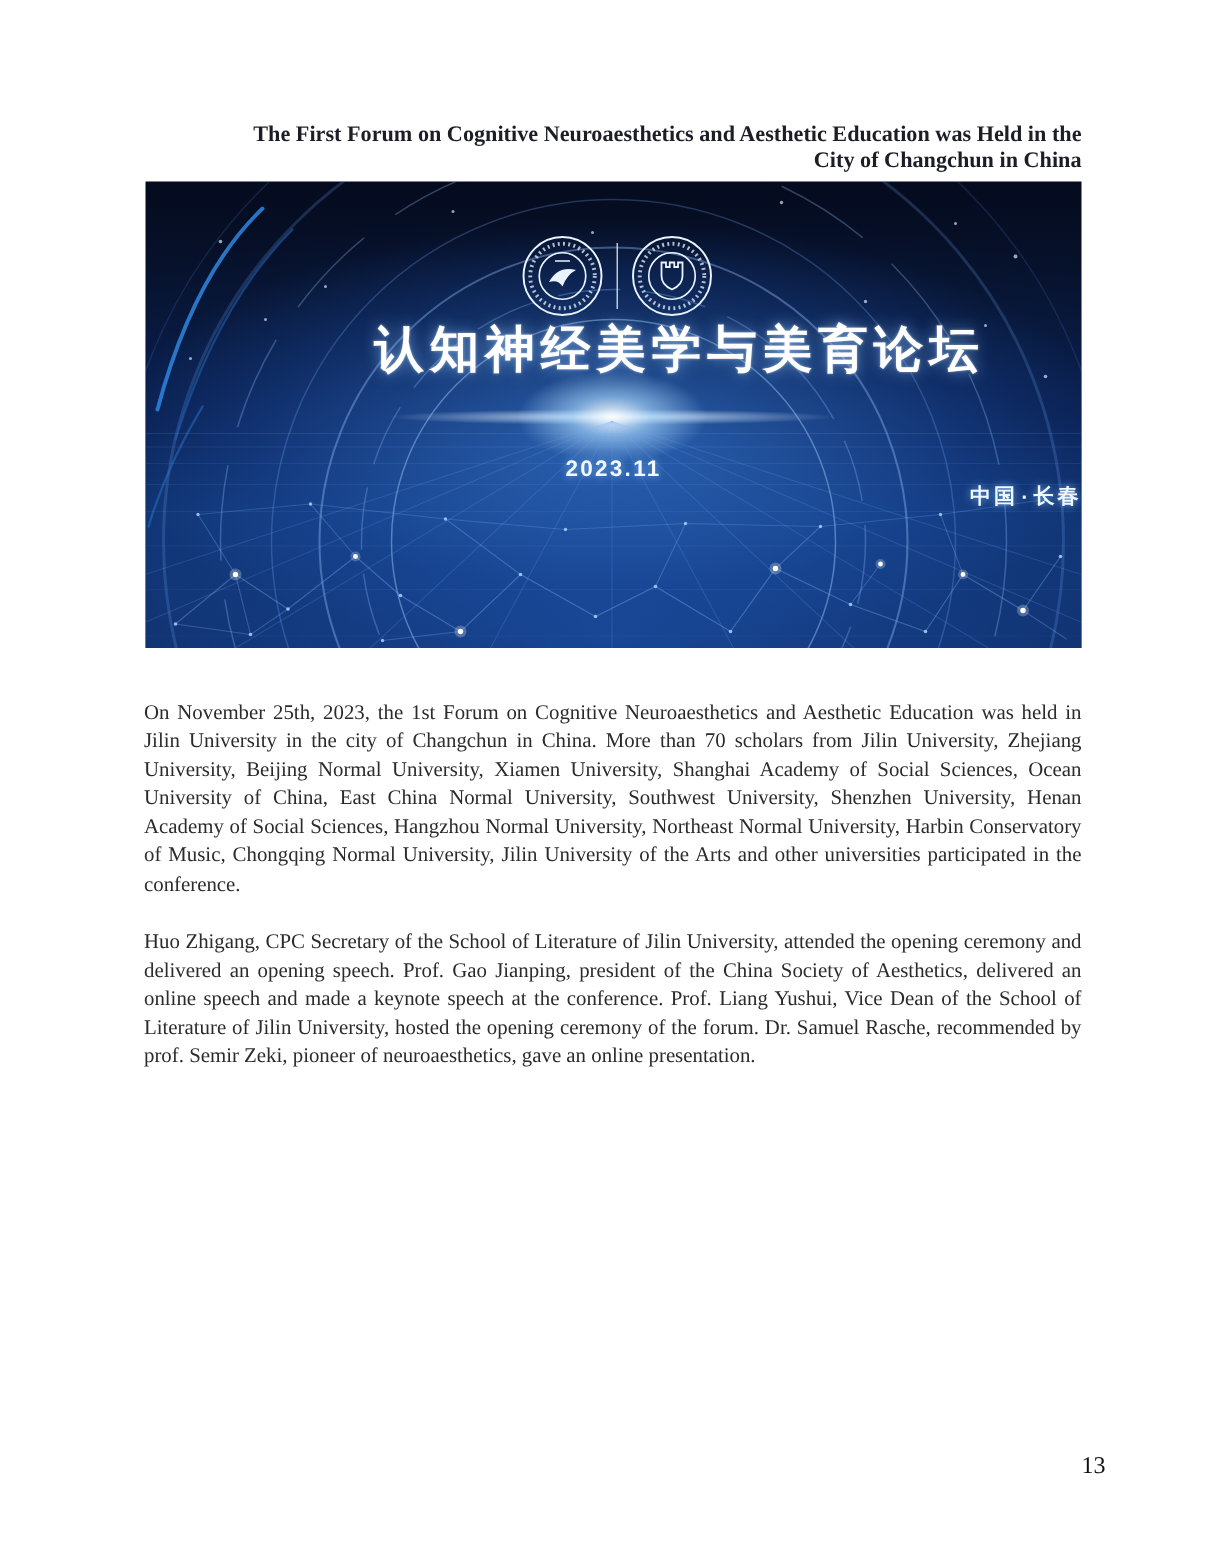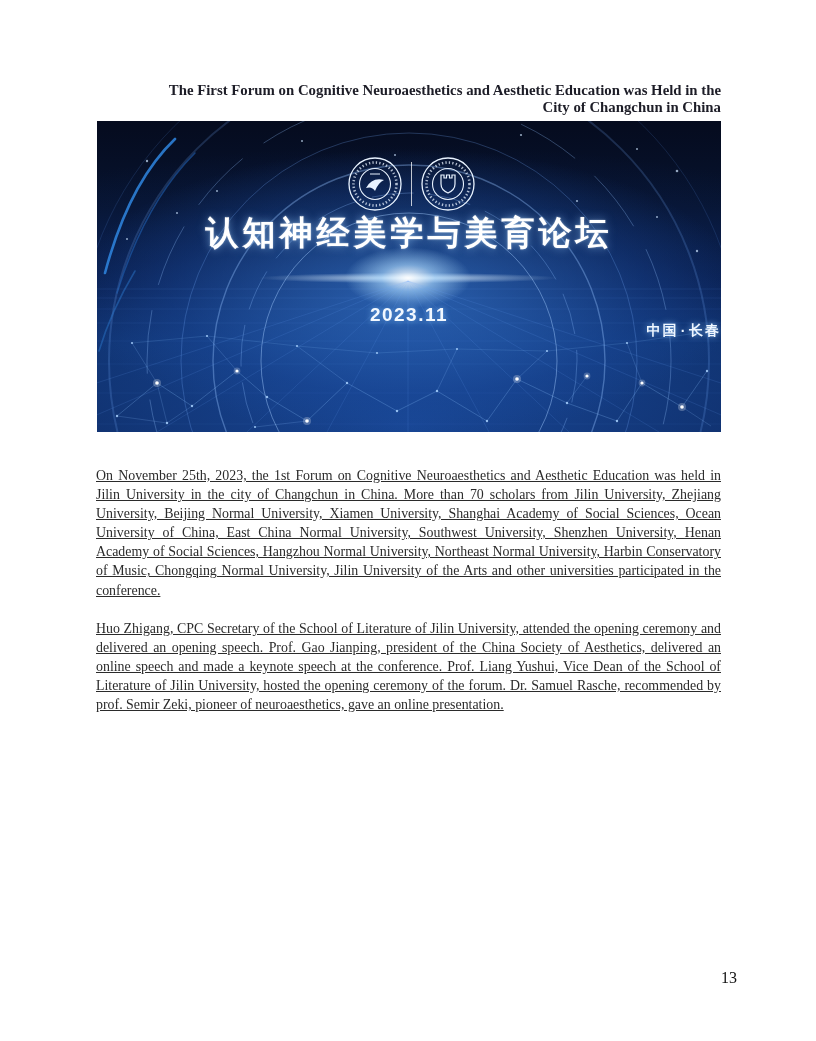--- a/index.html
+++ b/index.html
@@ -53,31 +53,32 @@
     left: 0;
     width: 100%;
     text-align: center;
     color: #ffffff;
     font-family: "Liberation Serif", "DejaVu Serif", serif;
     font-weight: bold;
     font-size: 33px;
     letter-spacing: 4px;
     text-shadow: 0 0 10px rgba(150,205,255,0.65), 0 0 2px rgba(255,255,255,0.5);
     white-space: nowrap;
+    padding-left: 44px;
   }
   .banner-date {
     position: absolute;
     top: 183px;
     left: 0;
     width: 100%;
     text-align: center;
     color: #f2f8ff;
     font-family: "Liberation Sans", "DejaVu Sans", sans-serif;
     font-weight: bold;
-    font-size: 19px;
+    font-size: 15px;
     letter-spacing: 1.5px;
     text-shadow: 0 0 6px rgba(140,200,255,0.8);
   }
   .banner-location {
     position: absolute;
     top: 201px;
     left: 0;
     width: 100%;
     text-align: right;
     color: #eef6ff;
@@ -105,21 +106,21 @@
   .body-text {
     position: absolute;
     top: 466px;
     left: 96px;
     width: 625px;
     color: #2b2b2b;
     font-size: 13.9px;
     line-height: 19.1px;
     text-align: justify;
   }
-  .body-text p { margin: 0; text-decoration: underline; }
+  .body-text p { margin: 0; }
   .body-text p + p { margin-top: 19px; }
 
   .page-number {
     position: absolute;
     top: 969px;
     left: 701px;
     color: #111111;
     font-family: Liberation Serif, serif;
     font-size: 16px;
     margin-left: 20px;

